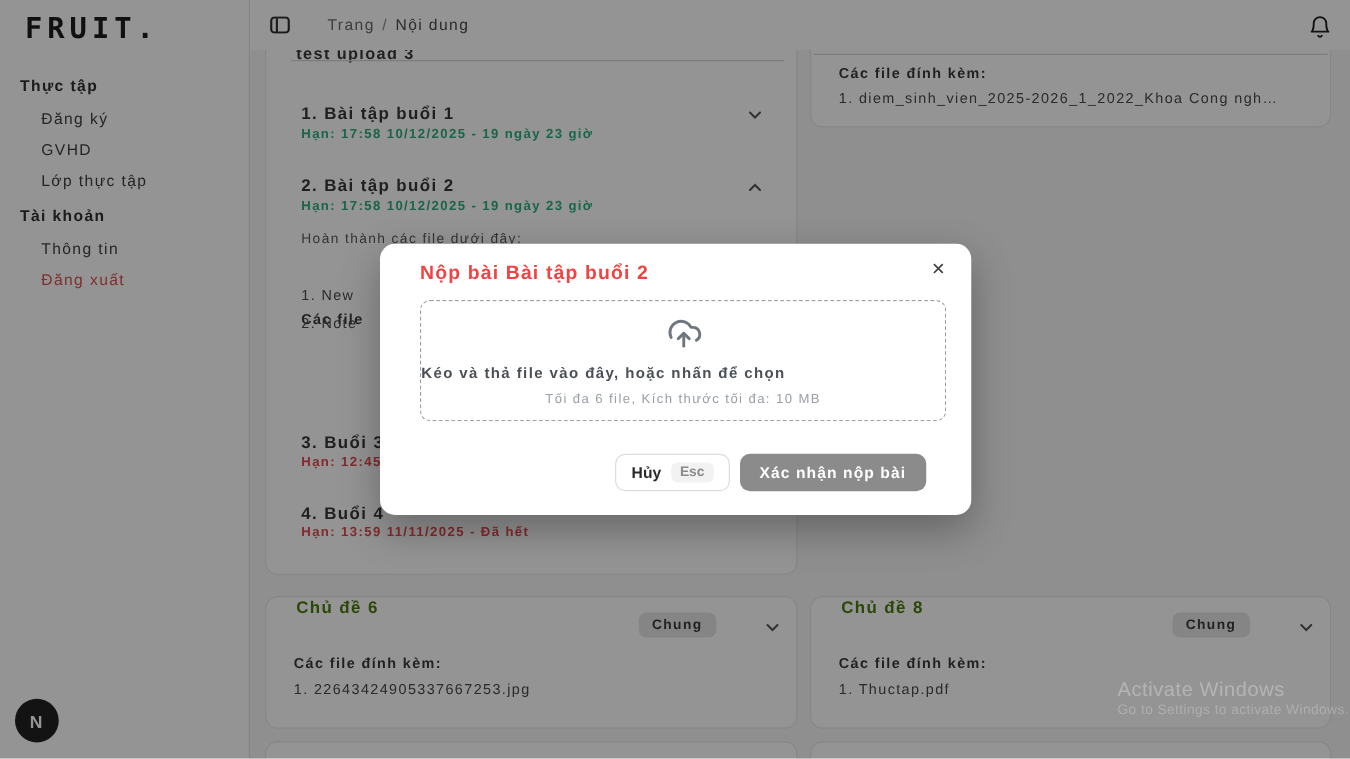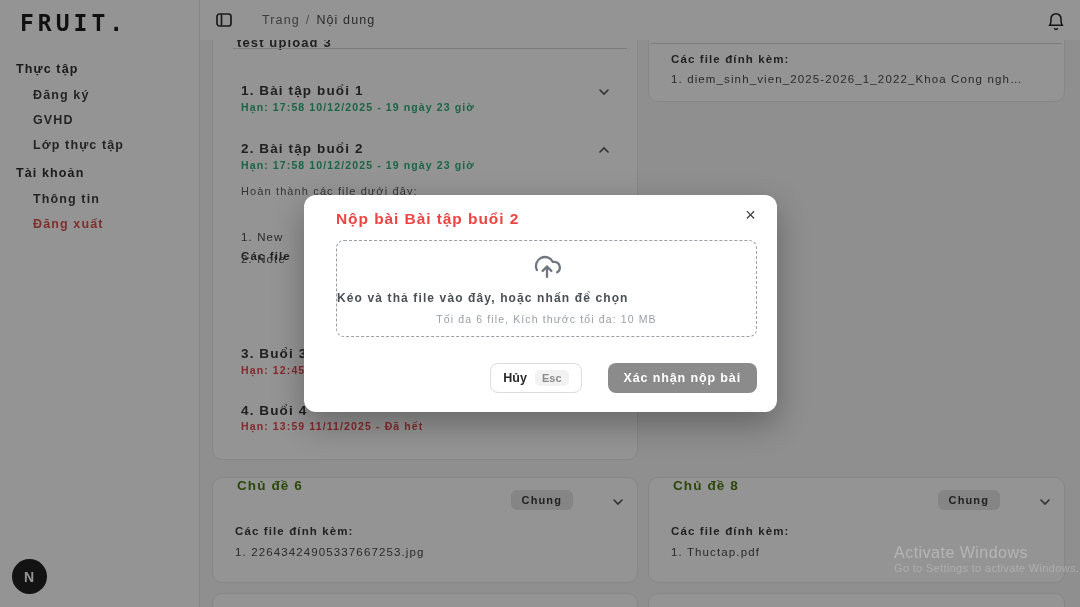--- a/index.html
+++ b/index.html
@@ -6,21 +6,21 @@
   html,body { width:1080px; height:607px; overflow:hidden; }
   body { font-family:"Liberation Sans", sans-serif; letter-spacing:.07em; background:#f7f7f8; }
   #stage { position:relative; width:1080px; height:607px; background:#f7f7f8; overflow:hidden; }
 
   
   .sidebar { position:absolute; left:0; top:0; width:200px; height:607px; background:#ffffff;
              border-right:1px solid #e7e7e7; z-index:6; }
   .logo { position:absolute; left:20px; top:10px; font-family:"DejaVu Sans Mono", monospace;
           font-weight:bold; font-size:23px; letter-spacing:4px; color:#1c1c1c; cursor:pointer; }
   .nav-section-title { position:absolute; left:16px; font-size:12.5px; font-weight:700; color:#2f2f2f; }
-  .nav-item { position:absolute; left:33px; font-size:12.5px; font-weight:700; color:#3f3f3f; cursor:pointer; }
+  .nav-item { position:absolute; left:33px; font-size:12.5px; font-weight:400; color:#3f3f3f; cursor:pointer; }
   .nav-item.logout { color:#d9534f; }
 
   
   .topbar { position:absolute; left:200px; top:0; width:880px; height:40px; background:#ffffff; z-index:5; }
   .panel-toggle { position:absolute; left:16px; top:13px; width:16px; height:14px; cursor:pointer; }
   .breadcrumb { position:absolute; left:62px; top:13px; font-size:12.5px; }
   .breadcrumb .bc-root { color:#6b6b6b; cursor:pointer; }
   .breadcrumb .bc-sep { color:#8a8a8a; margin:0 6px; }
   .breadcrumb .bc-cur { color:#4a4a4a; }
   .bell { position:absolute; right:14px; top:12px; width:20px; height:20px; cursor:pointer; }
@@ -68,21 +68,21 @@
            border-radius:12px; box-shadow:0 12px 32px rgba(0,0,0,.30); z-index:50; }
   .modal-title { position:absolute; left:32px; top:15px; font-size:15.5px; font-weight:700;
                  color:#ef4444; letter-spacing:.06em; }
   .modal-close { position:absolute; right:14px; top:6px; font-size:18px; color:#3f3f3f; padding:4px 6px; cursor:pointer; }
   .dropzone { position:absolute; left:32px; right:20px; top:45px; height:97px;
               border:1.5px dashed #9aa0a6; border-radius:8px; cursor:pointer; }
   .dz-icon { position:absolute; left:50%; top:10px; transform:translateX(-50%); width:36px; height:30px; }
   .dz-line1 { position:absolute; left:0; right:0; top:50px; text-align:left; font-size:12px;
               font-weight:600; color:#4a5056; }
   .dz-line2 { position:absolute; left:0; right:0; top:72px; text-align:center; font-size:10.5px; color:#9aa0a6; }
-  .modal-footer { position:absolute; right:20px; top:168px; display:flex; gap:26px; }
+  .modal-footer { position:absolute; right:36px; top:168px; display:flex; gap:8px; }
   .btn-cancel { display:flex; align-items:center; gap:8px; background:#ffffff; border:1px solid #dddddd;
                 border-radius:8px; padding:6px 12px; font-size:12.5px; font-weight:700; color:#2a2a2a; cursor:pointer; }
   .btn-cancel kbd { font-family:"Liberation Sans", sans-serif; background:#f2f2f2; border-radius:5px;
                     padding:2px 7px; font-size:11px; color:#8a8a8a; font-weight:600; }
   .btn-confirm { background:#8b8b8b; border:none; border-radius:8px; padding:7px 16px; font-size:12.5px;
                  font-weight:700; color:#ffffff; letter-spacing:.07em; cursor:pointer; }
 
   
   .watermark { position:absolute; left:894px; top:544px; z-index:60; pointer-events:none; }
   .wm1 { font-size:16px; color:rgba(255,255,255,.30); letter-spacing:.03em; }

